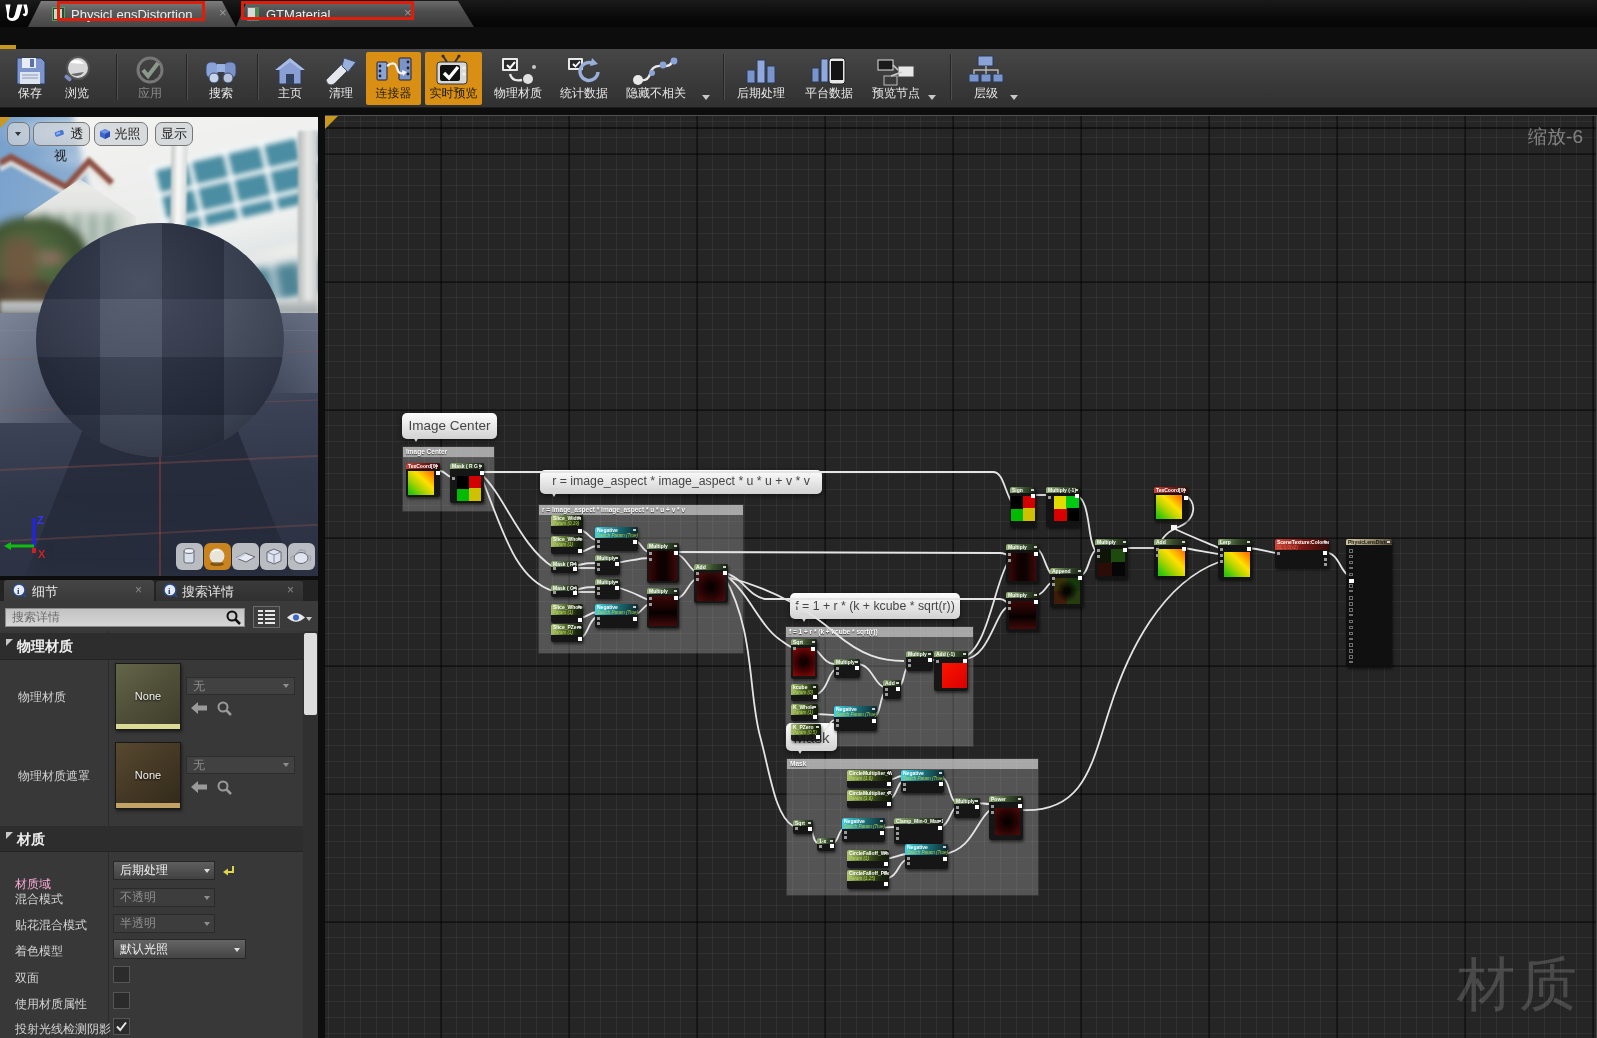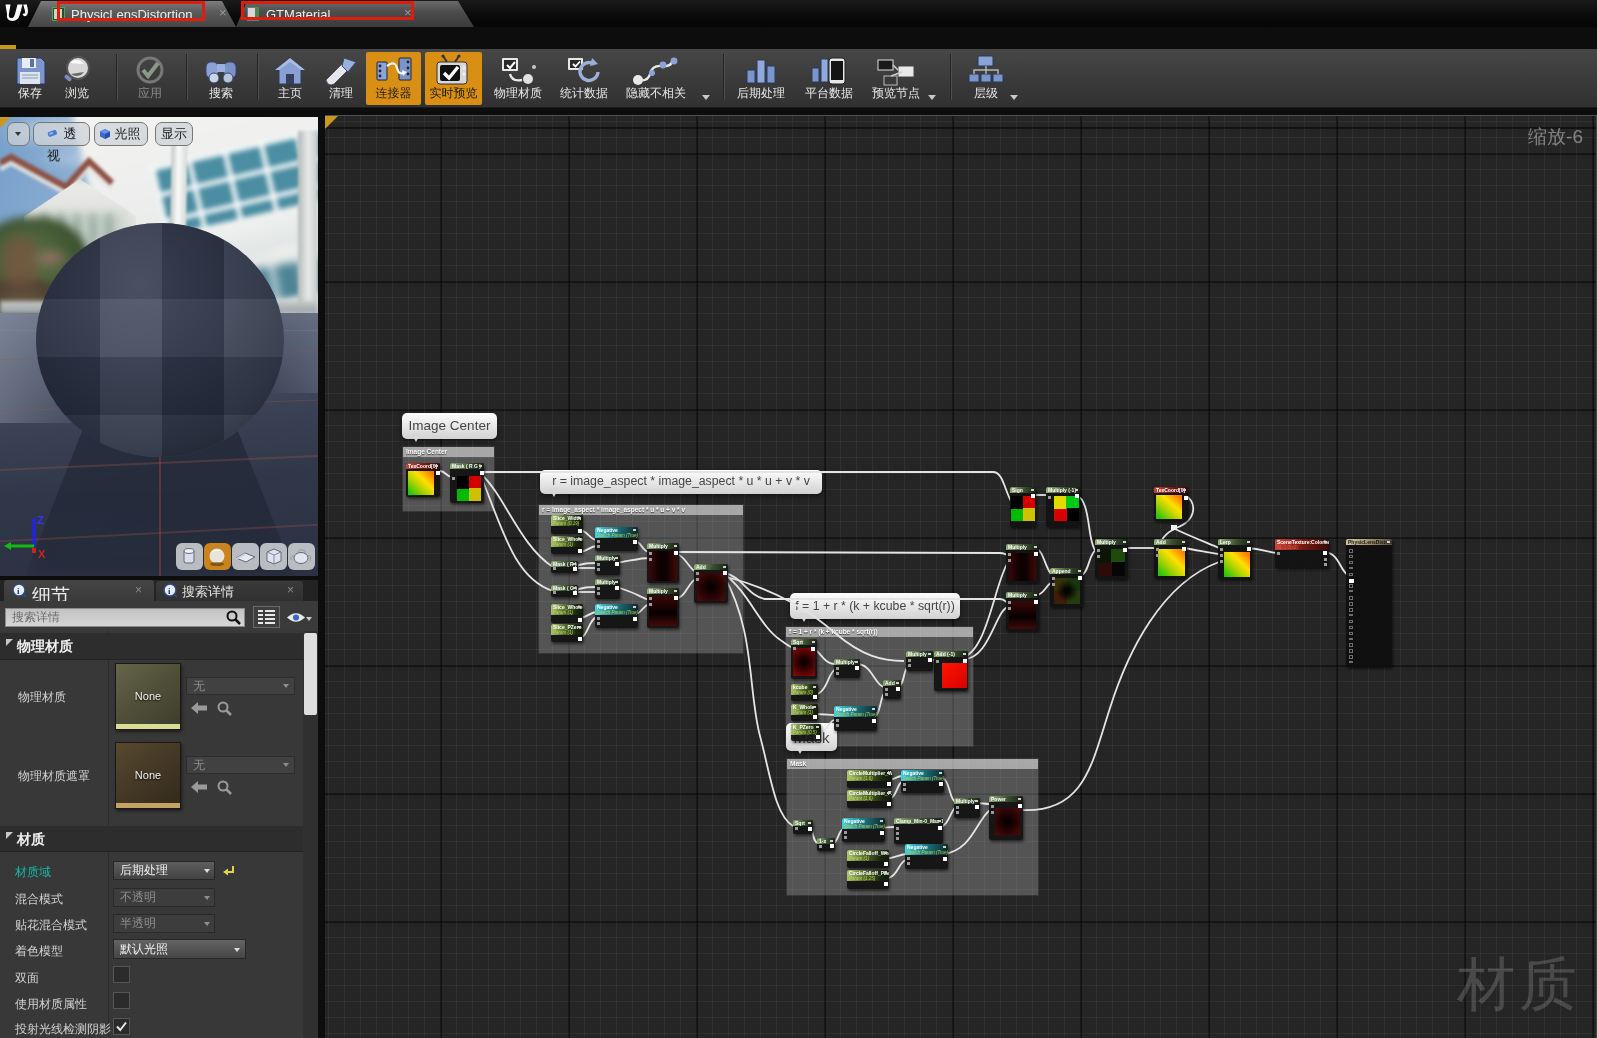--- a/index.html
+++ b/index.html
@@ -318,21 +318,21 @@
   <div class="abs" style="left:0;top:213px;width:318px;height:1px;background:rgba(150,150,160,0.22)"></div>
 
   <div class="abs" style="left:36px;top:106px;width:248px;height:234px;border-radius:50%;overflow:hidden;background:#3b4355">
      <div class="abs" style="left:-10px;top:-10px;width:268px;height:254px;background-image:repeating-linear-gradient(to right,rgba(12,16,28,0.28) 0 62px,rgba(255,255,255,0.045) 62px 124px),repeating-linear-gradient(to bottom,rgba(12,16,28,0.25) 0 58px,rgba(255,255,255,0.035) 58px 116px);background-position:12px 0,0 28px"></div>
      <div class="abs" style="left:0;top:0;width:248px;height:234px;border-radius:50%;background:radial-gradient(circle at 42% 26%,rgba(160,170,195,0.16),rgba(100,110,135,0.08) 38%,rgba(18,22,34,0.30) 72%,rgba(8,12,22,0.65) 100%)"></div>
   </div>
 
   <div class="abs" style="left:7px;top:5px;width:23px;height:24px;background:rgba(205,209,213,0.72);border:1px solid #777;border-radius:7px">
         <span class="tri" style="left:7px;top:9px;border-top-color:#333"></span>
       </div>
-  <div class="abs" style="left:33px;top:5px;width:57px;height:24px;background:rgba(205,209,213,0.72);border:1px solid #777;border-radius:7px;color:#1a1a1a;font-size:13px;line-height:22px;padding-left:13px"><svg width="13" height="10" viewBox="0 0 13 10" style="vertical-align:-1px">
+  <div class="abs" style="left:33px;top:5px;width:57px;height:24px;background:rgba(205,209,213,0.72);border:1px solid #777;border-radius:7px;color:#1a1a1a;font-size:13px;line-height:22px;padding-left:20px"><svg width="13" height="10" viewBox="0 0 13 10" style="vertical-align:-1px">
           <rect x="1" y="2" width="9" height="5" rx="1.5" fill="#4a78d8" transform="rotate(-18 5 5)"></rect>
           <rect x="2.4" y="3" width="4" height="2.2" fill="#8fb0ea" transform="rotate(-18 5 5)"></rect>
         </svg> 透视</div>
   <div class="abs" style="left:94px;top:5px;width:54px;height:24px;background:rgba(205,209,213,0.72);border:1px solid #777;border-radius:7px;color:#1a1a1a;font-size:13px;line-height:22px;padding-left:4px"><svg width="12" height="12" viewBox="0 0 12 12" style="vertical-align:-2px">
           <path d="M6 1 L11 3.5 L11 8.5 L6 11 L1 8.5 L1 3.5 Z" fill="#3f66cf"></path>
           <path d="M6 1 L11 3.5 L6 6 L1 3.5 Z" fill="#6d92e4"></path>
           <path d="M6 6 L11 3.5 L11 8.5 L6 11 Z" fill="#2d4cb0"></path>
         </svg> 光照</div>
   <div class="abs" style="left:155px;top:5px;width:38px;height:24px;background:rgba(205,209,213,0.72);border:1px solid #777;border-radius:7px;color:#1a1a1a;font-size:13px;line-height:22px;text-align:center">显示</div>
 
@@ -372,21 +372,21 @@
 <div id="details">
 
   <div class="abs" style="left:0;top:0;width:318px;height:21px;background:#232323"></div>
   <div class="abs" style="left:4px;top:0;width:150px;height:21px;background:linear-gradient(#454545,#3a3a3a);border-radius:3px 3px 0 0"></div>
   <div class="abs" style="left:156px;top:1px;width:147px;height:20px;background:linear-gradient(#3a3a3a,#303030);border-radius:3px 3px 0 0"></div>
   <svg class="abs" style="left:12px;top:3px" width="15" height="15" viewBox="0 0 15 15">
         <circle cx="7" cy="7" r="6" fill="#e8ecf4" stroke="#2a4a8a" stroke-width="1.5"></circle>
         <text x="5" y="10.5" font-size="9" font-weight="bold" fill="#1a3a7a" font-family="Liberation Serif">i</text>
         <line x1="11" y1="11" x2="14" y2="14" stroke="#2a4a8a" stroke-width="2"></line>
       </svg>
-  <div class="abs" style="left:32px;top:3px;color:#ececec;font-size:19px">细节</div>
+  <div class="abs" style="left:32px;top:3px;color:#ececec;font-size:13px">细节</div>
   <div class="abs" style="left:135px;top:3px;color:#8a8a8a;font-size:12px">×</div>
   <svg class="abs" style="left:163px;top:3px" width="15" height="15" viewBox="0 0 15 15">
         <circle cx="7" cy="7" r="6" fill="#e8ecf4" stroke="#2a4a8a" stroke-width="1.5"></circle>
         <text x="5" y="10.5" font-size="9" font-weight="bold" fill="#1a3a7a" font-family="Liberation Serif">i</text>
         <line x1="11" y1="11" x2="14" y2="14" stroke="#2a4a8a" stroke-width="2"></line>
       </svg>
   <div class="abs" style="left:182px;top:3px;color:#e2e2e2;font-size:13px">搜索详情</div>
   <div class="abs" style="left:287px;top:3px;color:#8a8a8a;font-size:12px">×</div>
 
   <div class="abs" style="left:0;top:21px;width:318px;height:30px;background:#3a3a3a"></div>
@@ -440,21 +440,21 @@
       </svg>
   <svg class="abs" style="left:216px;top:199px" width="16" height="16" viewBox="0 0 16 16">
         <circle cx="7" cy="7" r="4.5" fill="none" stroke="#9a9a9a" stroke-width="2"></circle>
         <line x1="10.5" y1="10.5" x2="15" y2="15" stroke="#9a9a9a" stroke-width="2.5"></line>
       </svg>
 
   <div class="abs" style="left:0;top:246px;width:303px;height:26px;background:#2d2d2d;border-bottom:1px solid #242424"></div>
   <div class="abs" style="left:6px;top:252px;width:0;height:0;border-top:7px solid #c8c8c8;border-right:7px solid transparent"></div>
   <div class="abs" style="left:17px;top:251px;color:#efefef;font-size:14px;font-weight:bold">材质</div>
 
-  <div class="abs" style="left:15px;top:284px;color:#14b8a6">材质域</div>
+  <div class="abs" style="left:15px;top:296px;color:#f9a8d4">材质域</div>
   <div class="abs" style="left:113px;top:281px;width:102px;height:19px;background:linear-gradient(#5e5e5e,#424242);border:1px solid #272727;color:#f0f0f0;font-size:12px;line-height:17px;padding-left:6px">后期处理<span class="tri" style="right:4px;top:7px;border-top-color:#ddd"></span></div>
   <svg class="abs" style="left:222px;top:284px" width="14" height="14" viewBox="0 0 14 14">
         <path d="M11 2 v6 h-7" fill="none" stroke="#e0d44a" stroke-width="2"></path>
         <path d="M6 4.5 L1 8 l5 3.5 z" fill="#e0d44a"></path>
       </svg>
   <div class="abs" style="left:15px;top:311px;color:#d2d2d2">混合模式</div>
   <div class="abs" style="left:113px;top:308px;width:102px;height:19px;background:#3d3d3d;border:1px solid #2a2a2a;color:#8e8e8e;font-size:12px;line-height:17px;padding-left:6px">不透明<span class="tri" style="right:4px;top:7px;border-top-color:#8e8e8e"></span></div>
   <div class="abs" style="left:15px;top:337px;color:#d2d2d2">贴花混合模式</div>
   <div class="abs" style="left:113px;top:334px;width:102px;height:19px;background:#3d3d3d;border:1px solid #2a2a2a;color:#8e8e8e;font-size:12px;line-height:17px;padding-left:6px">半透明<span class="tri" style="right:4px;top:7px;border-top-color:#8e8e8e"></span></div>
   <div class="abs" style="left:15px;top:363px;color:#d2d2d2">着色模型</div>

